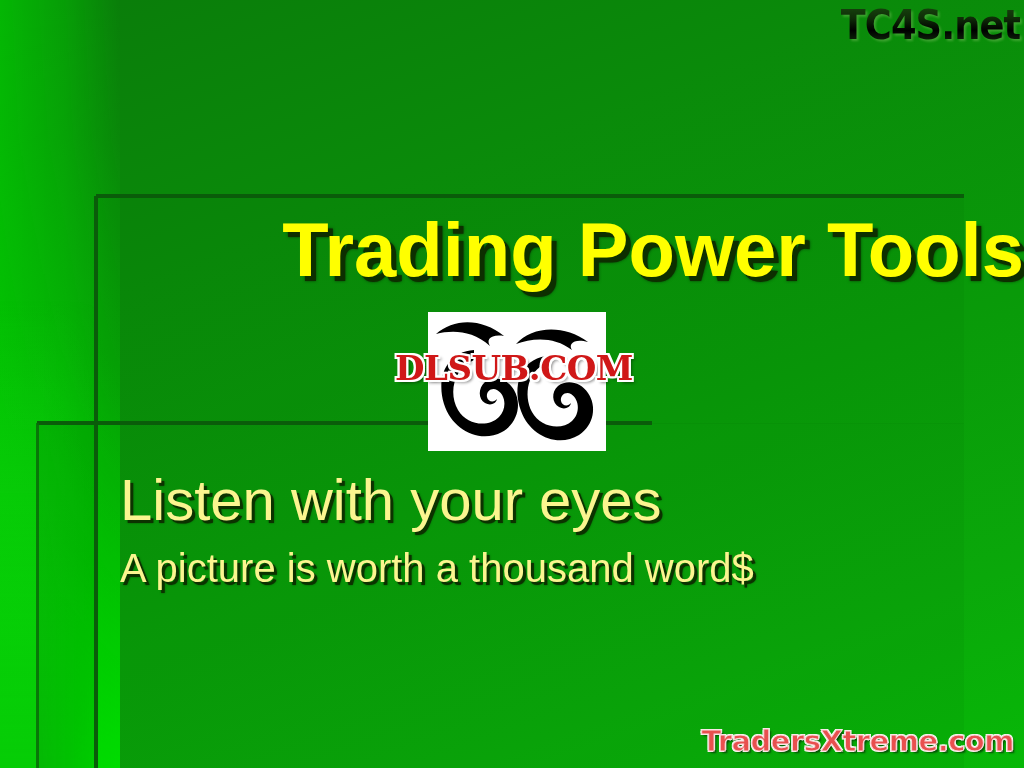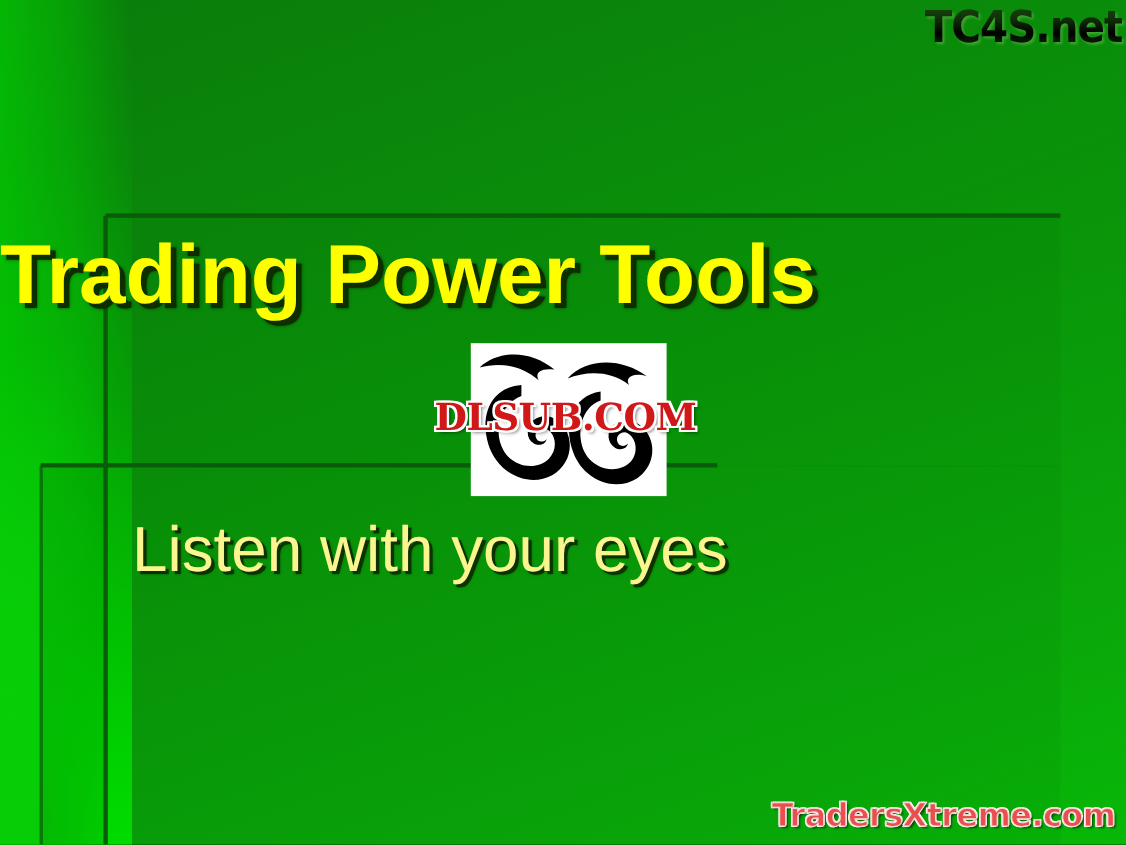--- a/index.html
+++ b/index.html
@@ -114,21 +114,21 @@
     background: #0a6a0a;
     opacity: .85;
   }
 
   
   .title {
     position: absolute;
     left: 0;
     top: 212px;
     width: 1024px;
-    text-align: left;
+    text-align: right;
     font-size: 76px;
     font-weight: bold;
     letter-spacing: 0px;
     color: #ffff00;
     text-shadow: 5px 5px 0 #0d2f00, 5px 5px 3px rgba(0,0,0,.55);
     white-space: nowrap;
     line-height: 1.0;
   }
 
   
@@ -197,21 +197,21 @@
       -1px -1px 0 #ffffff,
        1px -1px 0 #ffffff,
       -1px  1px 0 #ffffff,
        2px  2px 2px rgba(0,0,0,.55);
     white-space: nowrap;
     text-align: right;
   }
   .wm-dlsub {
     position: absolute;
     left: 372px;
-    top: 360px;
+    top: 348px;
     width: 284px;
     text-align: center;
     font-family: "DejaVu Serif", serif;
     font-size: 34px;
     font-weight: bold;
     letter-spacing: -0.5px;
     color: #d01818;
     text-shadow:
       -2px -2px 0 #ffffff,
        2px -2px 0 #ffffff,
@@ -261,18 +261,19 @@
                C153 70, 139 67, 130 74 C123 80, 124 91, 131 95 C136 98, 142 96, 143 91
                C140 95, 134 94, 133 89 C132 83, 138 79, 143 82 C152 88, 152 102, 144 109
                C133 119, 112 115, 104 100 C95 83, 100 58, 118 52 Z" fill="#000"></path>
     </svg>
   </div>
 
   <div class="wm-dlsub">DLSUB.COM</div>
 
   <div class="body-line1">Listen with your eyes</div>
 
+  <div class="body-line2">A picture is worth a thousand word$</div>
 
   <div class="wm-tc4s">TC4S.net</div>
 
   <div class="wm-traders">TradersXtreme.com</div>
 
 </div>
 
 </body></html>

